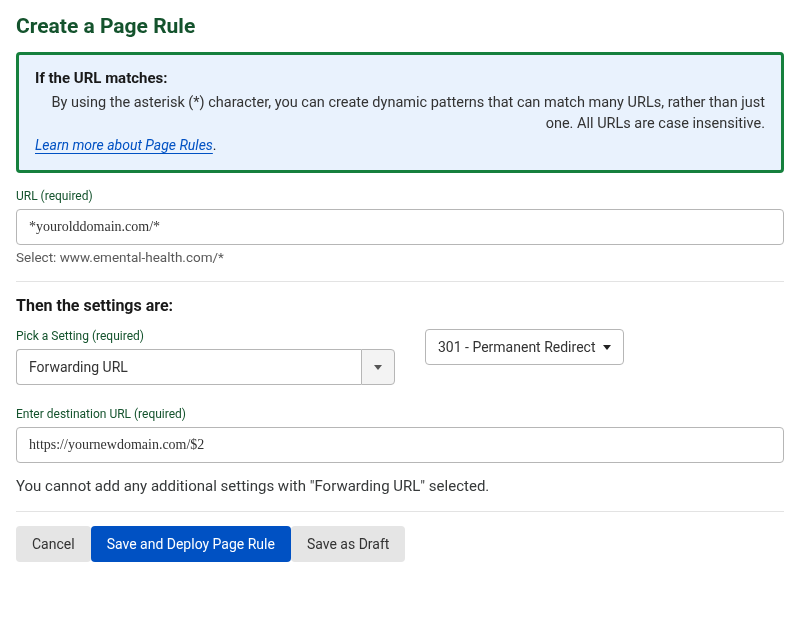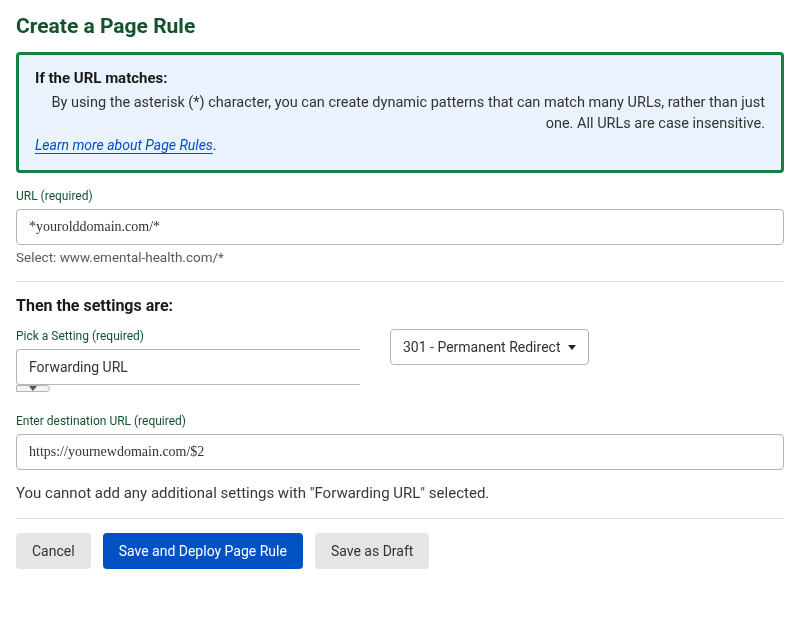--- a/index.html
+++ b/index.html
@@ -77,22 +77,21 @@
       margin-bottom: 14px;
     }
     .row {
       display: flex;
       gap: 30px;
       align-items: flex-start;
     }
     .col { display: flex; flex-direction: column; }
     .setting-select {
       display: flex;
-      width: 344px;
-      flex-direction: column;
+      width: 379px;
     }
     .setting-value {
       flex: 1;
       border: 1px solid #b6b6b6;
       border-right: none;
       border-radius: 4px 0 0 4px;
       padding: 9px 12px;
       font-size: 14px;
       color: #333;
       background: #fff;
@@ -126,21 +125,20 @@
       color: #333;
     }
     .status-select .caret { border-top-color: #222; }
     .note {
       font-size: 15px;
       color: #36393a;
       margin-top: 14px;
     }
     .btn-row {
       display: flex;
-      gap: 12px;
       margin-top: 12px;
     }
     .btn {
       border: none;
       border-radius: 4px;
       padding: 10px 16px;
       font-size: 14px;
       font-family: inherit;
       cursor: pointer;
     }

